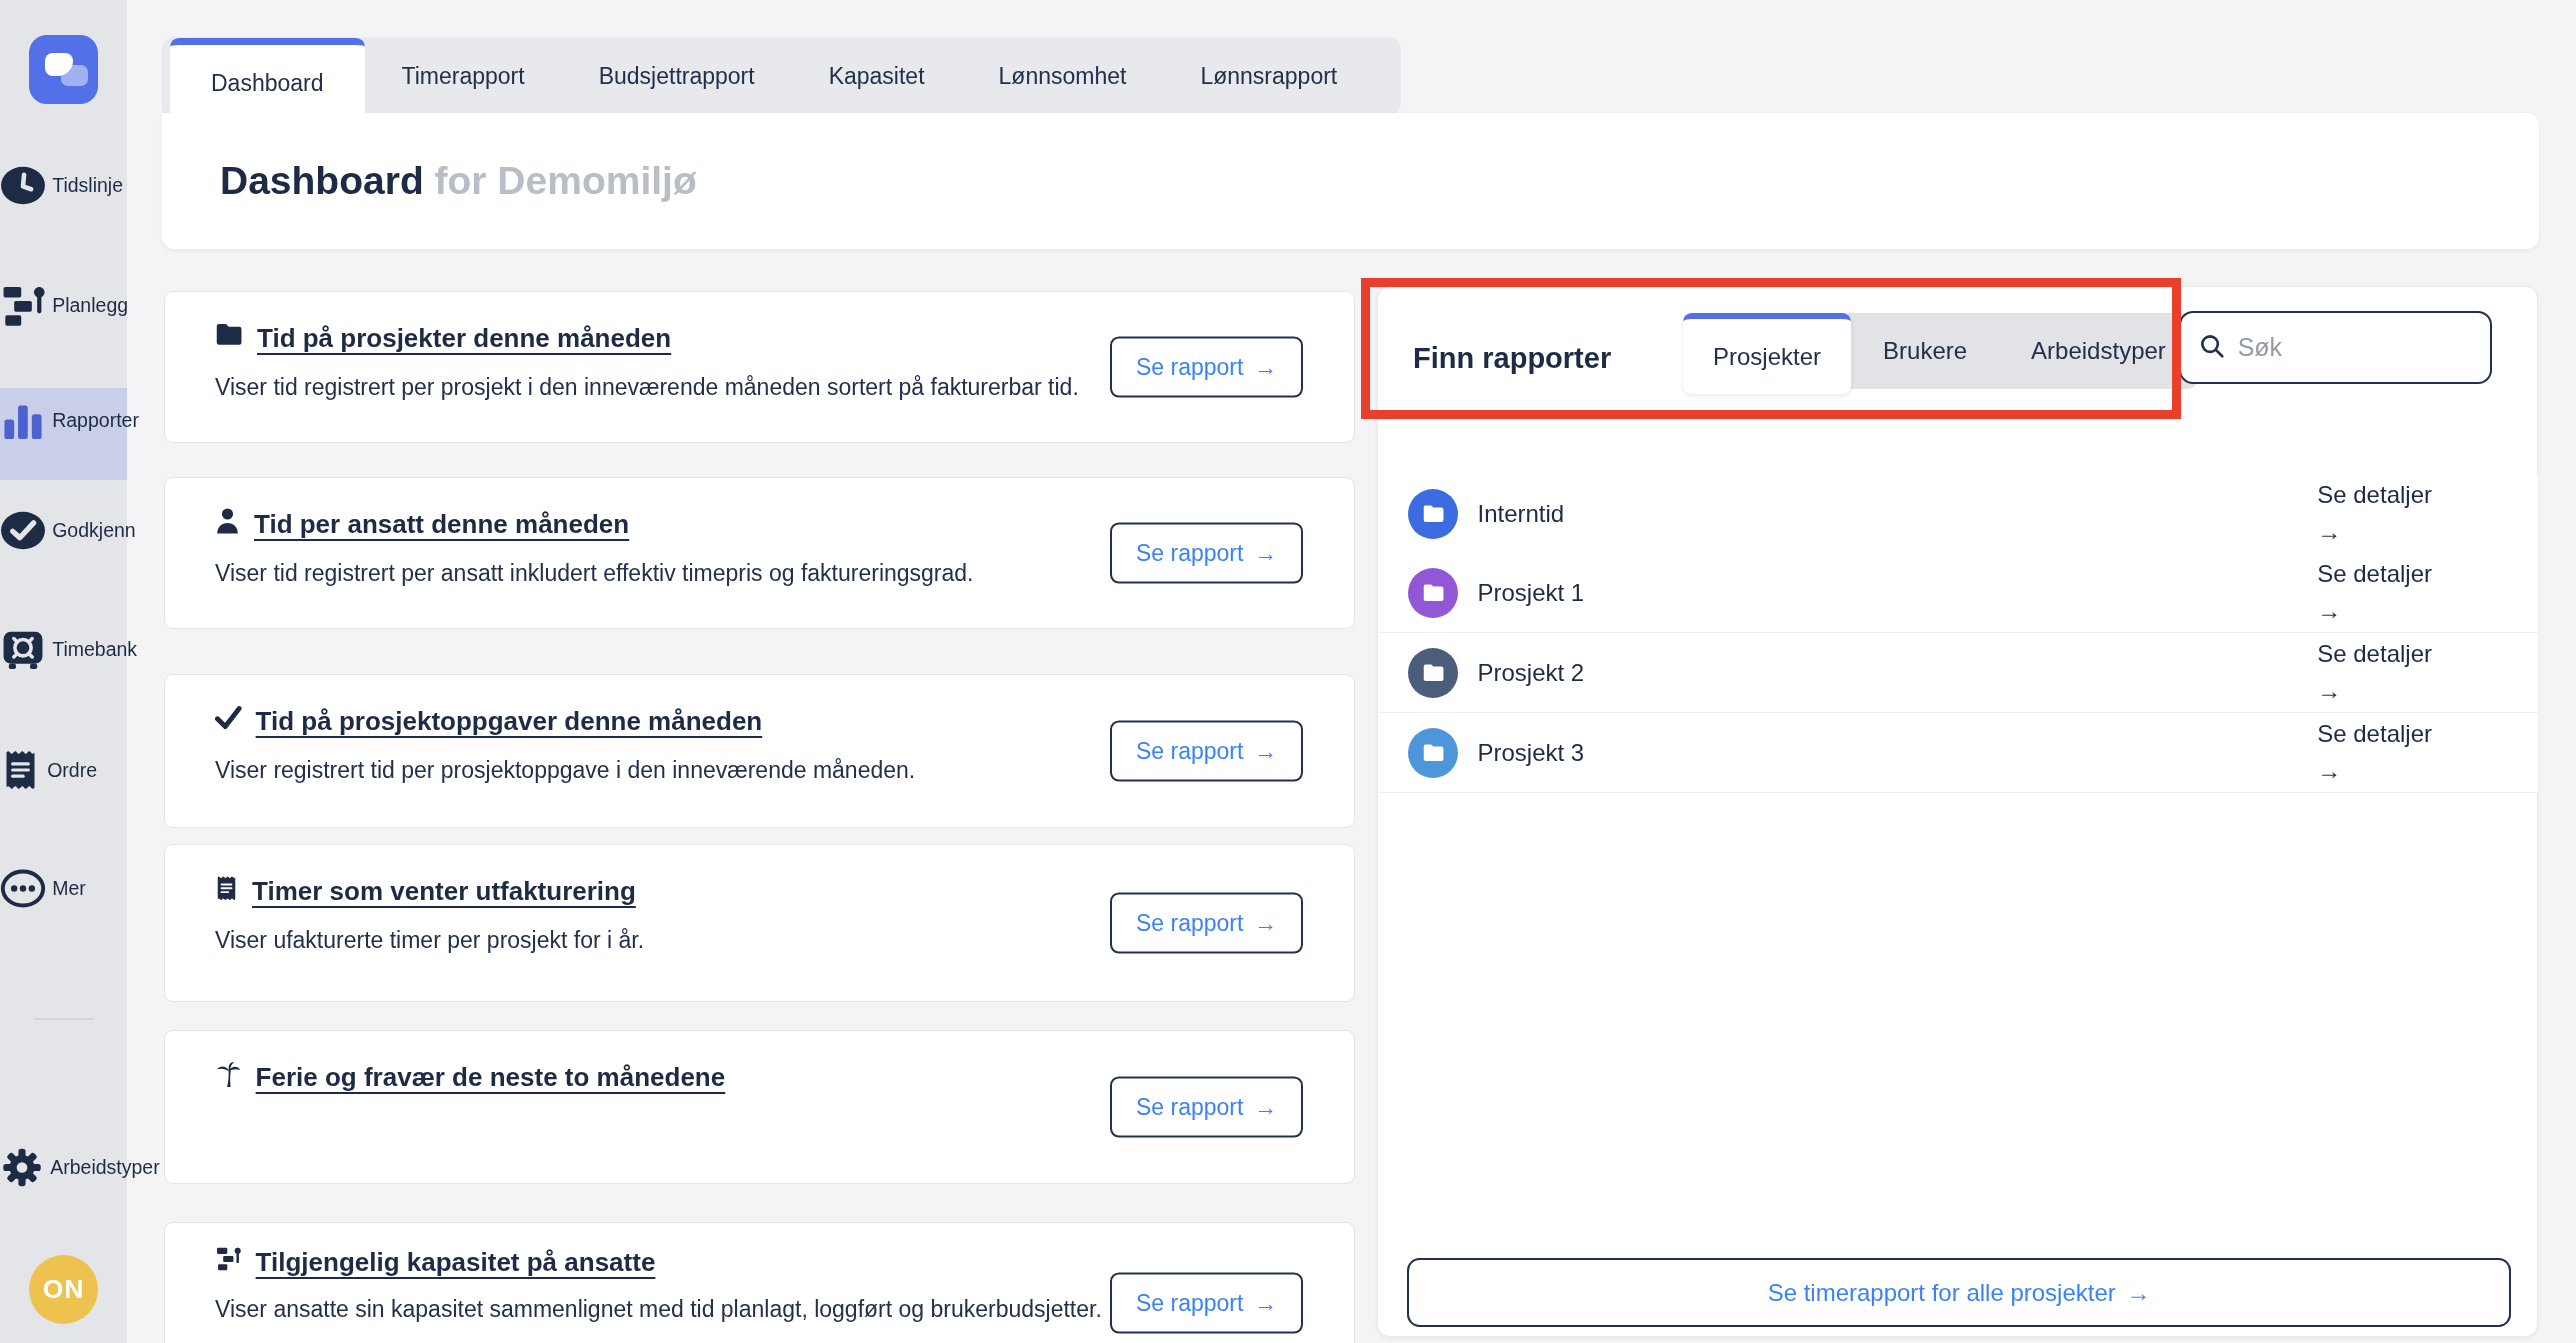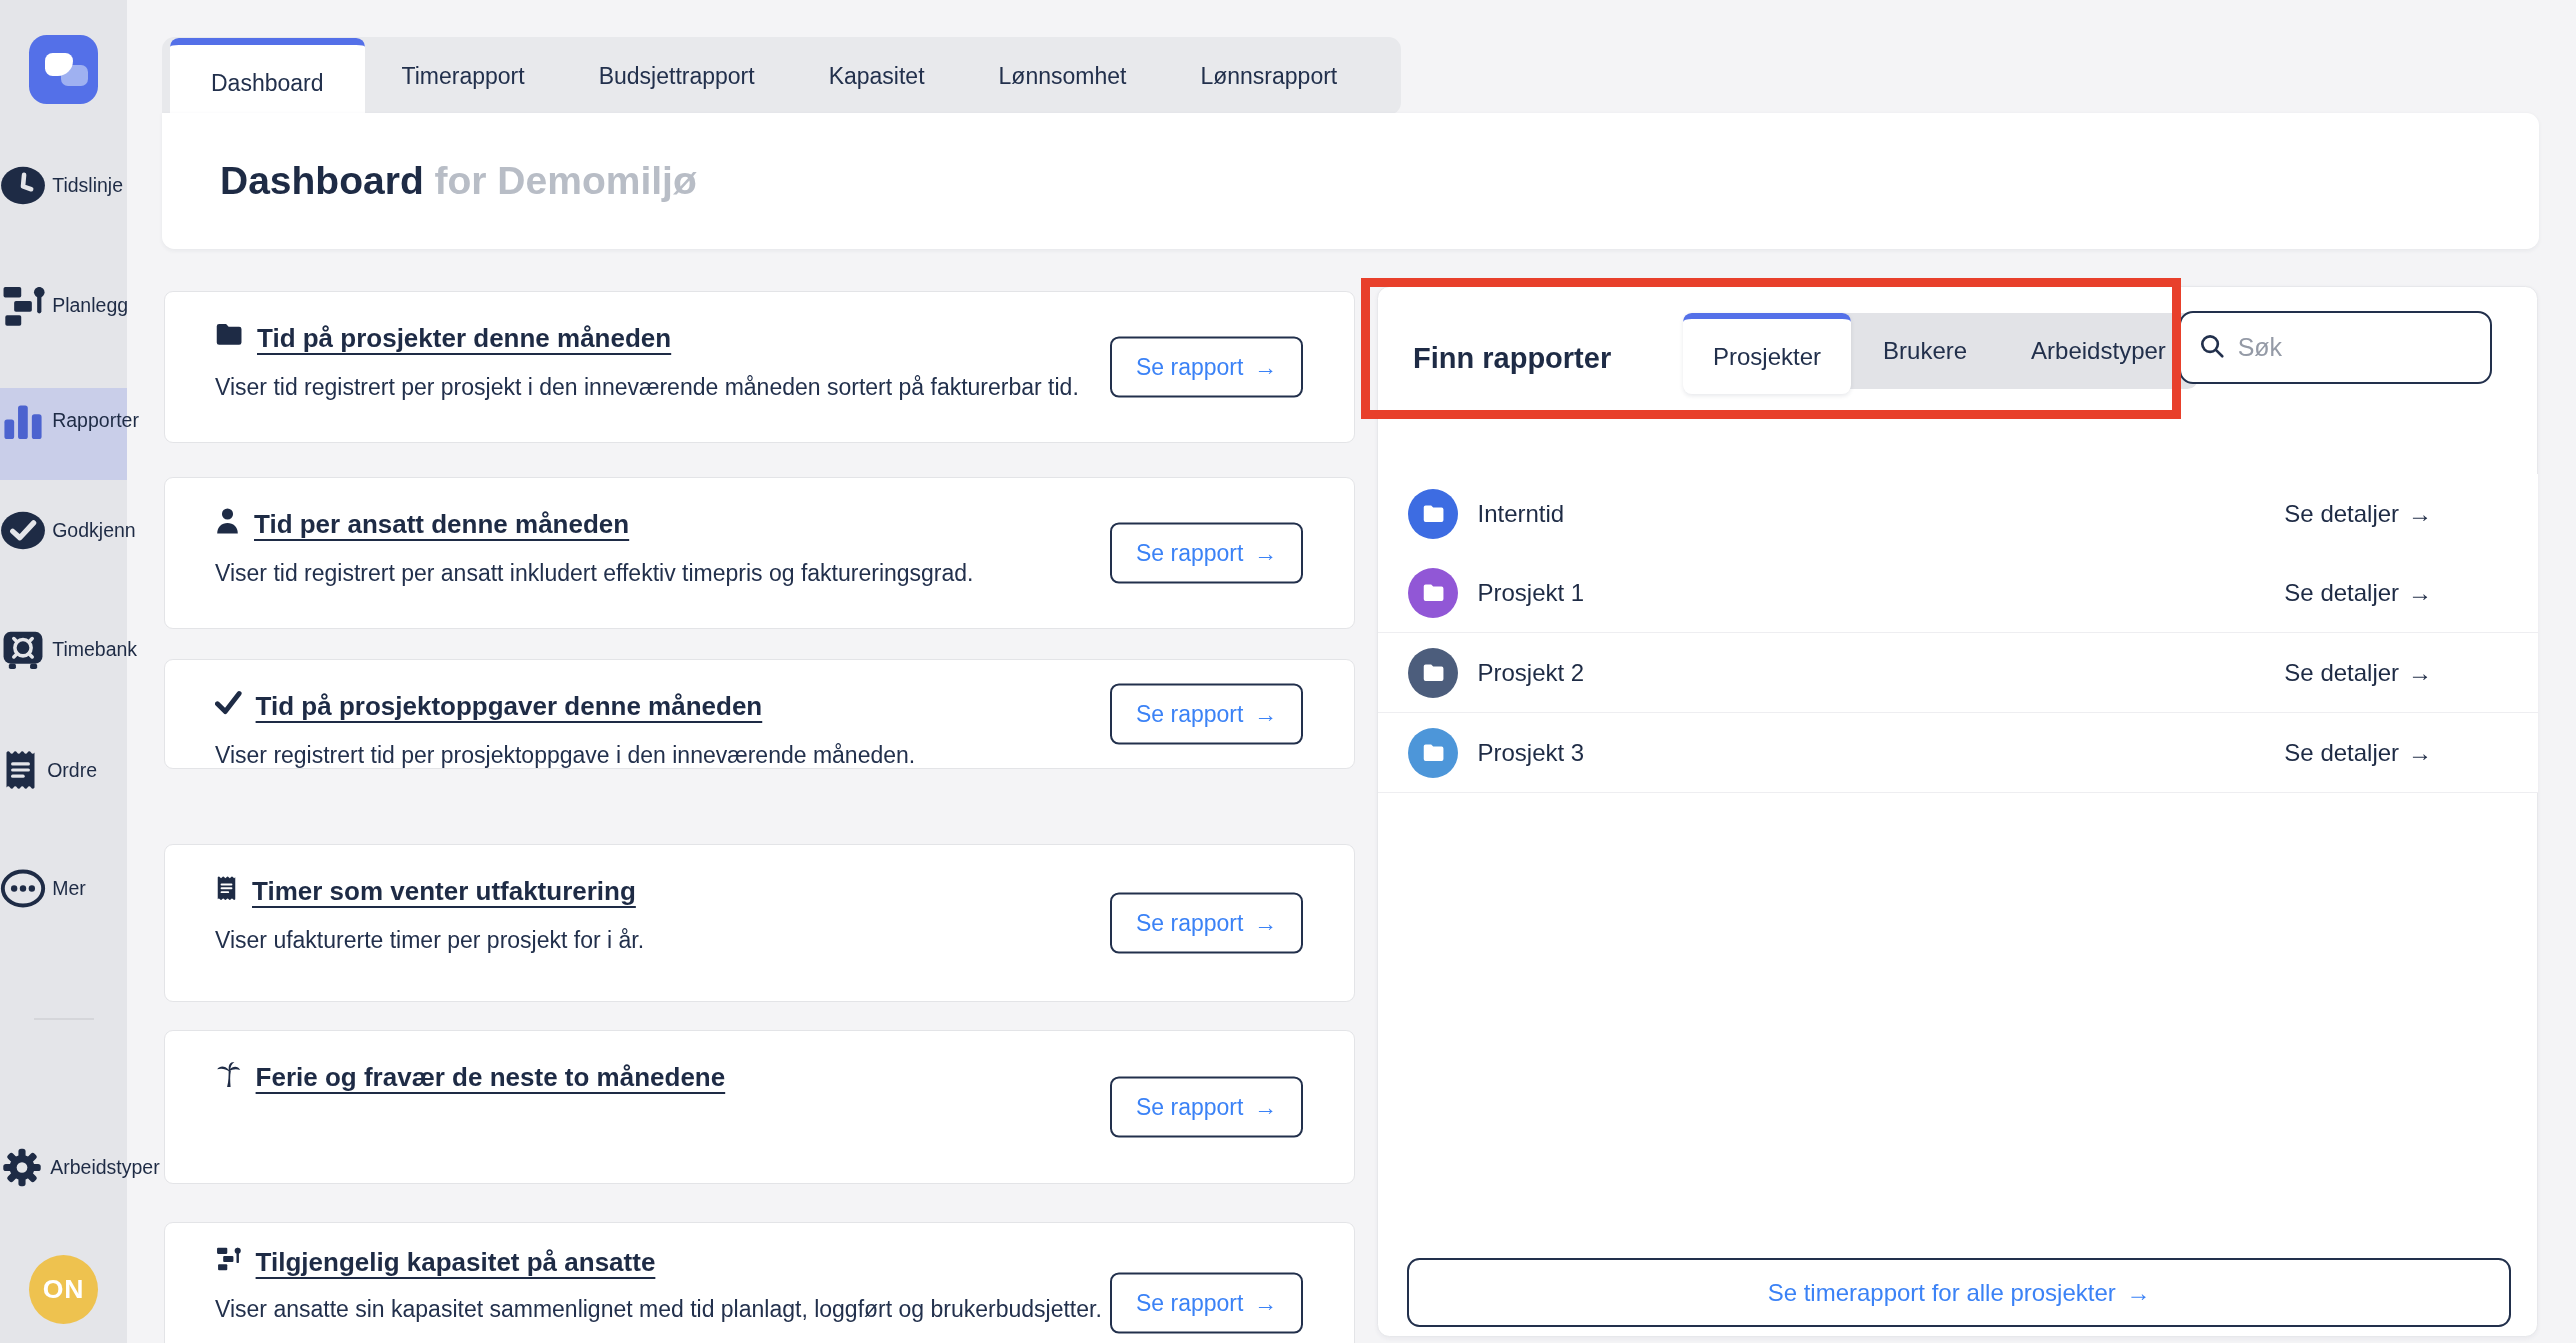--- a/index.html
+++ b/index.html
@@ -43,21 +43,21 @@
   .seg.active { background:#fff; border-top:6.2px solid #5470e8; border-radius:8.9px; padding:0 30px; height:81px; box-shadow:0 1.8px 4.4px rgba(30,43,69,0.10); }
   .searchbox { position:absolute; left:801px; top:24px; width:313px; height:73px; border:2.7px solid #22304c; border-radius:14px; background:#fff; display:flex; align-items:center; padding:0 17.7px; gap:12.4px; }
   .searchbox input { border:none; outline:none; font-size:25px; width:212px; color:#1e2b45; font-family:inherit; background:transparent; }
   .searchbox input::placeholder { color:#949aa6; }
 
   .thead { position:absolute; left:0; top:128px; width:1160px; height:58px; background:#ebecee; display:flex; align-items:center; padding-left:35px; font-size:24px; font-weight:bold; color:#1e2b45; }
   .thead .sort { font-weight:normal; margin-left:10.6px; color:#3c4a66; }
   .trow { position:absolute; left:0; width:1160px; height:80px; border-bottom:1.8px solid #eeeef1; display:flex; align-items:center; cursor:pointer; background:#fff; }
   .trow .pav { width:50px; height:50px; border-radius:50%; margin-left:30px; display:flex; align-items:center; justify-content:center; flex:none; }
   .trow .pname { margin-left:19.5px; font-size:24px; color:#1e2b45; }
-  .trow .details { position:absolute; right:106px; display:flex; gap:8.9px; font-size:24px; color:#1e2b45; }
+  .trow .details { position:absolute; right:106px; display:flex; gap:8.9px; font-size:24px; color:#1e2b45;flex-direction:column; }
   .panel-footer { position:absolute; left:29px; top:971px; width:1104px; height:69px; font-size:24px; border-radius:12.4px; }
 
   
   .annotation { position:absolute; left:1361px; top:278px; width:820px; height:141px; border:9.7px solid #e8402b; z-index:6; pointer-events:none; }
 
   .arrow { font-weight:bold; }
 </style>
 </head>
 <body>
 
@@ -223,21 +223,21 @@
           </svg></span>
       <span class="t">Tid per ansatt denne måneden</span>
     </div>
     <p class="card-desc">Viser tid registrert per ansatt inkludert effektiv timepris og faktureringsgrad.</p>
     <button class="btn se-rapport">
         <span>Se rapport</span>
         <span class="arrow">→</span>
       </button>
   </div>
 
-  <div class="card" style="top:659px;height:110px">
+  <div class="card" style="top:674px;height:154px">
     <div class="card-title">
       <span><svg width="26.6" height="25" viewBox="0 0 22 20">
             <path d="M2 11 l6.5 6.5 L20 2.5" stroke="#1e2b45" stroke-width="4" fill="none" stroke-linecap="round" stroke-linejoin="round"></path>
           </svg></span>
       <span class="t">Tid på prosjektoppgaver denne måneden</span>
     </div>
     <p class="card-desc">Viser registrert tid per prosjektoppgave i den inneværende måneden.</p>
     <button class="btn se-rapport">
         <span>Se rapport</span>
         <span class="arrow">→</span>

